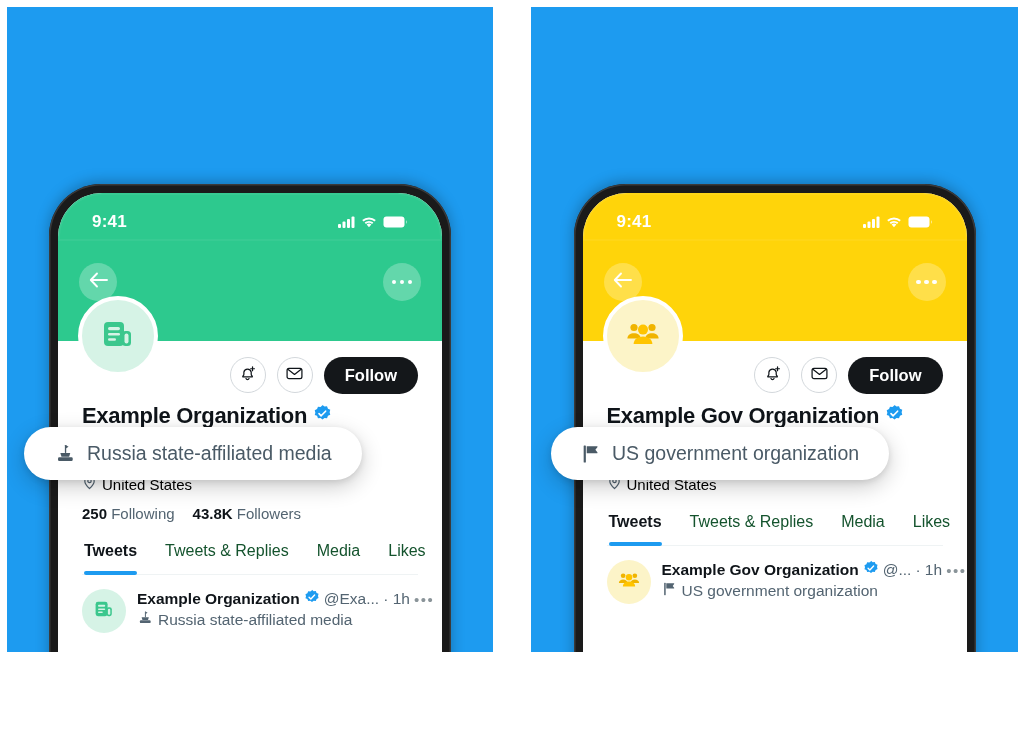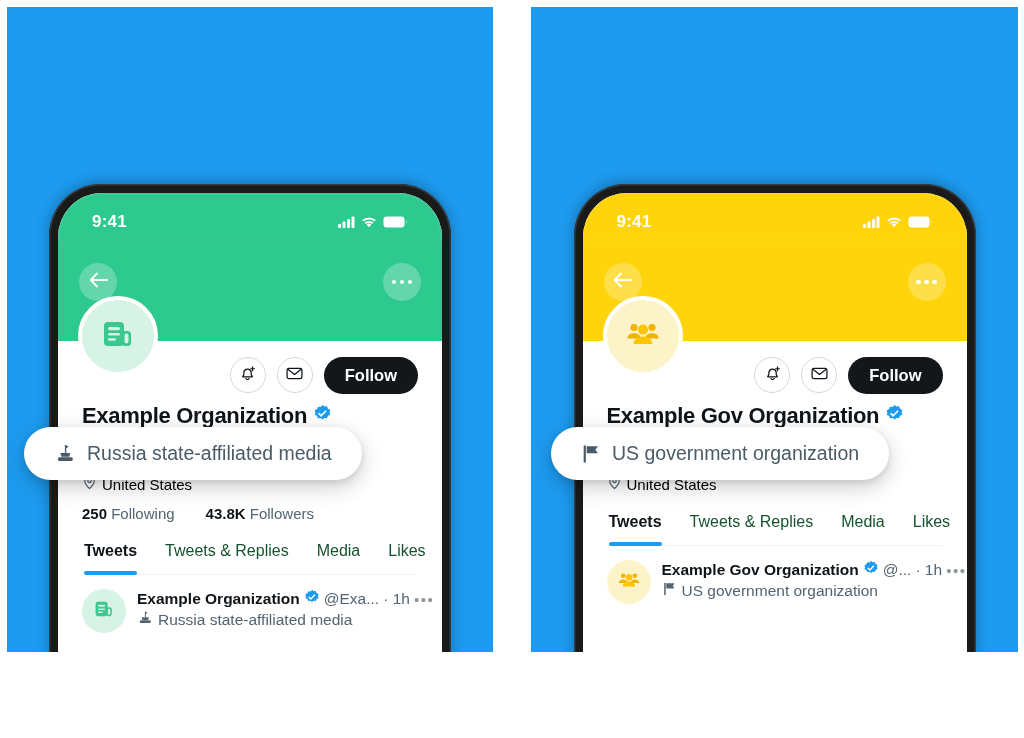--- a/index.html
+++ b/index.html
@@ -163,21 +163,21 @@
   .location {
     display: flex;
     align-items: center;
     gap: 5px;
     color: #000000;
     font-size: 15px;
     margin-top: 2px;
   }
   .stats {
     display: flex;
-    gap: 31px;
+    gap: 18px;
     margin-top: 12px;
     font-size: 15px;
     color: #536471;
   }
   .stats b { color: #0f1419; font-weight: 700; }
 
   
   .tabs {
     display: flex;
     margin-top: 16px;

